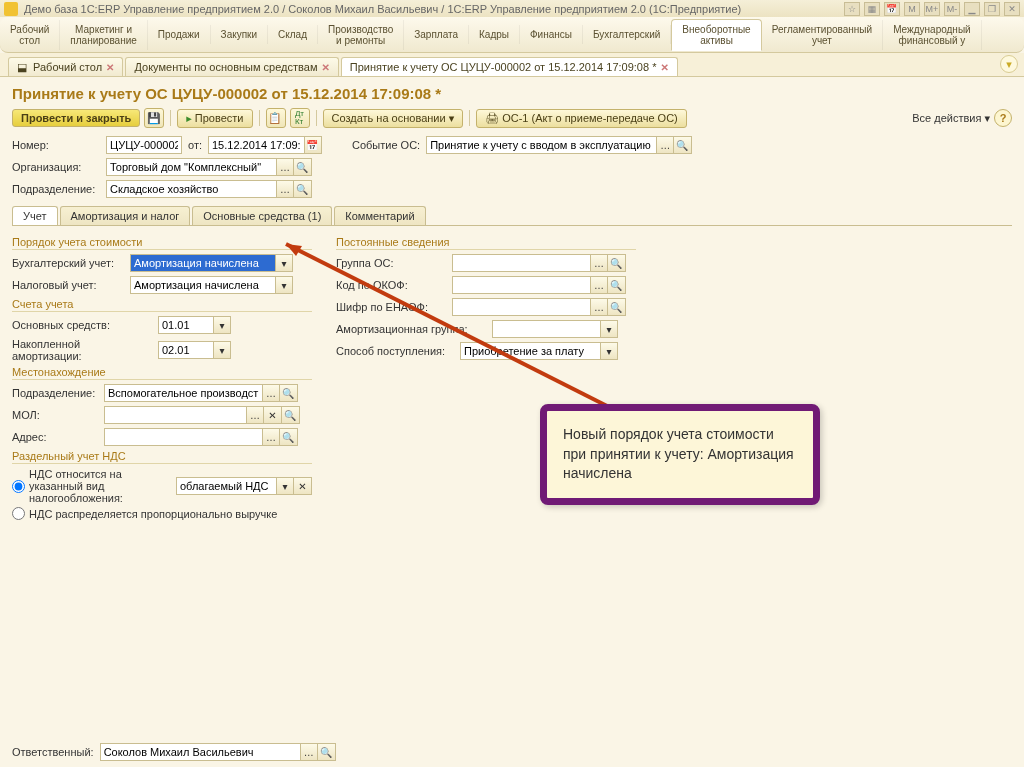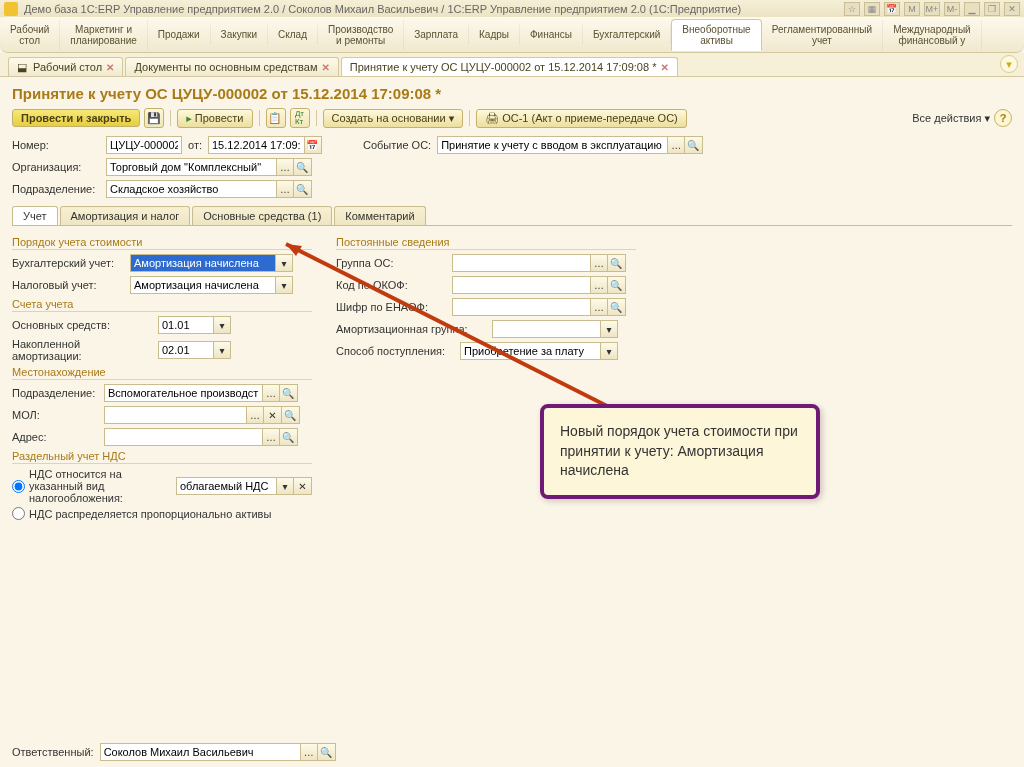--- a/index.html
+++ b/index.html
@@ -46,21 +46,21 @@
 .col { flex: 0 0 auto; }
 .group-title { color: #a97a18; font-size: 11px; border-bottom: 1px solid #e0d5a8; margin: 4px 0 4px 0; padding-bottom: 1px; }
 
 .highlight { background: #2d6bd1; color: #fff; }
 
 .radio-row { display:flex; align-items:center; gap:4px; font-size:11px; margin: 3px 0; }
 .radio-row input { margin:0; }
 
 .footer-row { position: absolute; bottom: 6px; left: 12px; right: 12px; display: flex; align-items: center; gap: 6px; font-size: 11px; }
 
-.callout { position: absolute; left: 540px; top: 404px; width: 280px; background: #fdf6d8; border: 4px solid #701a75; border-radius: 8px; padding: 14px 16px; font-size: 14px; color: #333; line-height: 1.4; box-shadow: 2px 2px 6px rgba(0,0,0,0.2); }
+.callout { position: absolute; left: 540px; top: 404px; width: 280px; background: #fdf6d8; border: 7px solid #701a75; border-radius: 8px; padding: 14px 16px; font-size: 14px; color: #333; line-height: 1.4; box-shadow: 2px 2px 6px rgba(0,0,0,0.2); }
 
 .help-icon { width:18px; height:18px; border:1px solid #c4b26c; border-radius:50%; background:#fdf6d0; color:#a97a18; font-weight:bold; display:inline-flex;align-items:center;justify-content:center; }
 </style>
 </head>
 <body>
 
 <div class="titlebar">
   <span style="width:14px;height:14px;background:#f1c232;border-radius:2px;margin-right:6px;display:inline-block"></span>
   <span>Демо база 1С:ERP Управление предприятием 2.0 / Соколов Михаил Васильевич / 1С:ERP Управление предприятием 2.0  (1С:Предприятие)</span>
   <div class="sys-icons">
@@ -143,21 +143,21 @@
   </div>
 
   <div class="form-row">
     <span class="lbl" style="width:88px">Номер:</span>
     <input class="inp" style="width: 76px;" value="ЦУЦУ-000002">
     <span class="lbl">от:</span>
     <span class="inp-wrap">
         <input class="inp" style="width: 96px;" value="15.12.2014 17:09:08">
         <span class="pick">📅</span>
       </span>
-    <span class="lbl" style="margin-left:35px">Событие ОС:</span>
+    <span class="lbl" style="margin-left:24px">Событие ОС:</span>
     <span class="inp-wrap">
         <input class="inp" style="width: 230px;" value="Принятие к учету с вводом в эксплуатацию">
         <span class="pick">…</span>
         <span class="pick">🔍</span>
       </span>
   </div>
   <div class="form-row">
     <span class="lbl" style="width:88px">Организация:</span>
     <span class="inp-wrap">
         <input class="inp" style="width: 170px;" value="Торговый дом &quot;Комплексный&quot;">
@@ -247,21 +247,21 @@
         <input type="radio" checked="" style="">
         <span>НДС относится на указанный вид налогообложения:</span>
         <span class="inp-wrap" style="margin-left:4px">
             <input class="inp" style="width: 100px;" value="облагаемый НДС">
             <span class="pick">▾</span>
             <span class="pick">✕</span>
           </span>
       </div>
       <div class="radio-row">
         <input type="radio" style="">
-        <span>НДС распределяется пропорционально активы</span>
+        <span>НДС распределяется пропорционально выручке</span>
       </div>
     </div>
 
     <div class="col" style="width:300px">
       <div class="group-title">Постоянные сведения</div>
       <div class="form-row">
         <span class="lbl" style="width:110px">Группа ОС:</span>
         <span class="inp-wrap">
             <input class="inp" style="width: 138px;">
             <span class="pick">…</span>

